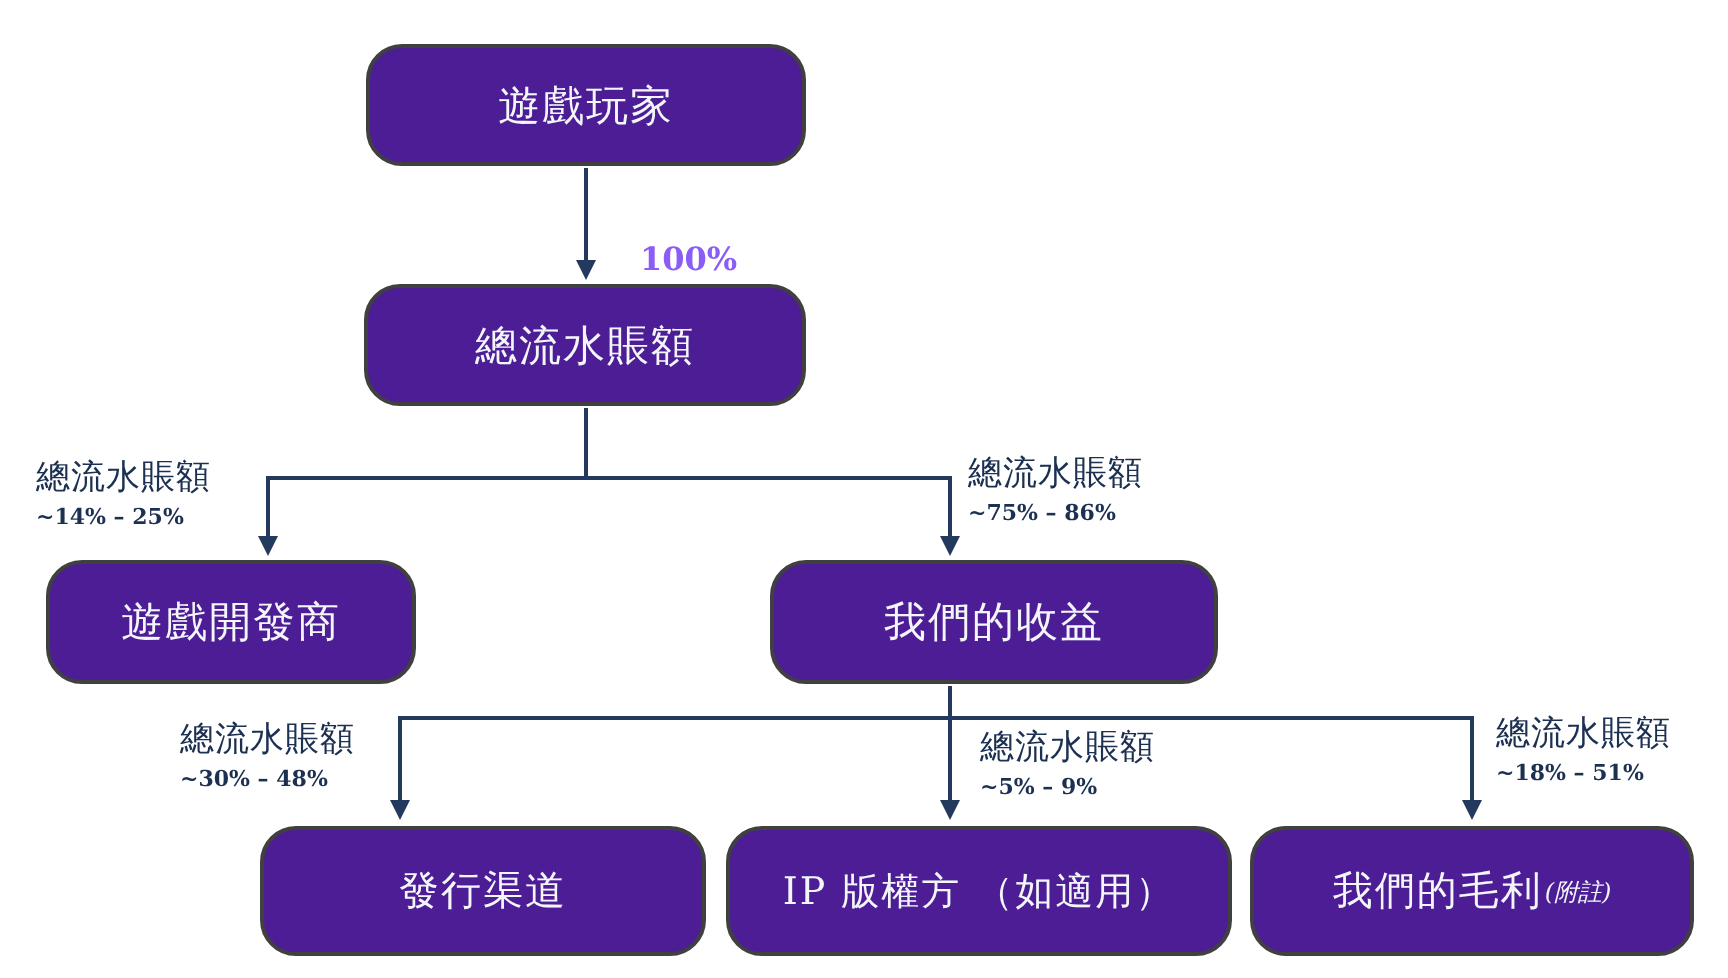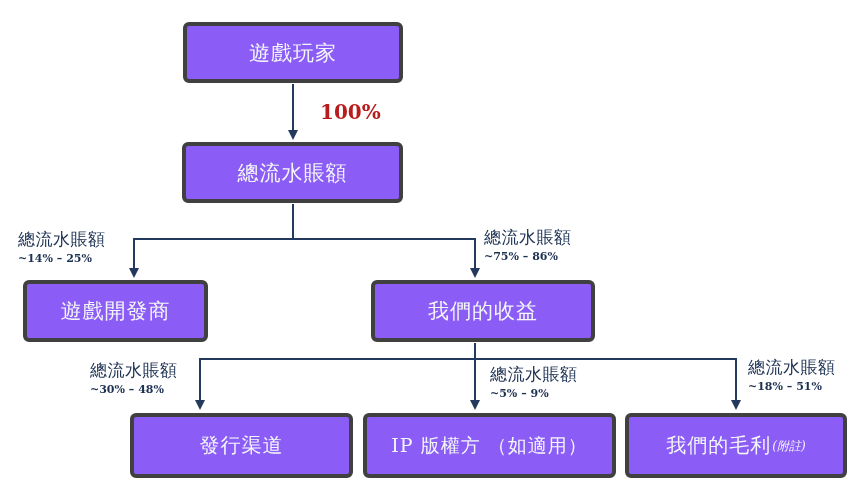--- a/index.html
+++ b/index.html
@@ -6,23 +6,23 @@
   .canvas {
     position: relative;
     width: 864px;
     height: 489px;
     background: #ffffff;
     font-family: "DejaVu Serif", "Liberation Serif", serif;
     overflow: hidden;
   }
   .node {
     position: absolute;
-    background: #8b5cf6;
-    border: 4px solid #404040;
-    border-radius: 6px;
+    background: #4c1d95;
+    border: 2px solid #404040;
+    border-radius: 18px;
     box-sizing: border-box;
     display: flex;
     align-items: center;
     justify-content: center;
     color: #f3f6f9;
     font-size: 21px;
     letter-spacing: 1px;
     white-space: nowrap;
   }
   .node .sup-note {
@@ -61,37 +61,38 @@
     line-height: 20px;
     letter-spacing: 0.5px;
   }
   .edge-label .rng {
     font-size: 11px;
     line-height: 20px;
     font-weight: bold;
   }
   .pct-label {
     position: absolute;
-    color: #b91c1c;
-    font-size: 20px;
+    color: #8b5cf6;
+    font-size: 16px;
     font-weight: bold;
+    margin-top: 20px;
   }
 </style>
 </head>
 <body>
 
 <div class="canvas">
 
   <div class="node" style="left:183px; top:22px; width:220px; height:61px;">遊戲玩家</div>
 
   <div class="node" style="left:182px; top:142px; width:221px; height:61px;">總流水賬額</div>
 
   <div class="node" style="left:23px; top:280px; width:185px; height:62px;">遊戲開發商</div>
 
-  <div class="node" style="left:371px; top:280px; width:224px; height:62px;">我們的收益</div>
+  <div class="node" style="left:385px; top:280px; width:224px; height:62px;">我們的收益</div>
 
   <div class="node" style="left:90px; top:413px; width:223px; height:65px; font-size:20px;margin-left:40px;">發行渠道</div>
 
   <div class="node" style="left:363px; top:413px; width:253px; height:65px; font-size:19px;">IP 版權方 （如適用）</div>
 
   <div class="node" style="left:625px; top:413px; width:222px; height:65px; font-size:20px;">
     <span>我們的毛利</span>
       <span class="sup-note">(附註)</span>
   </div>
 

